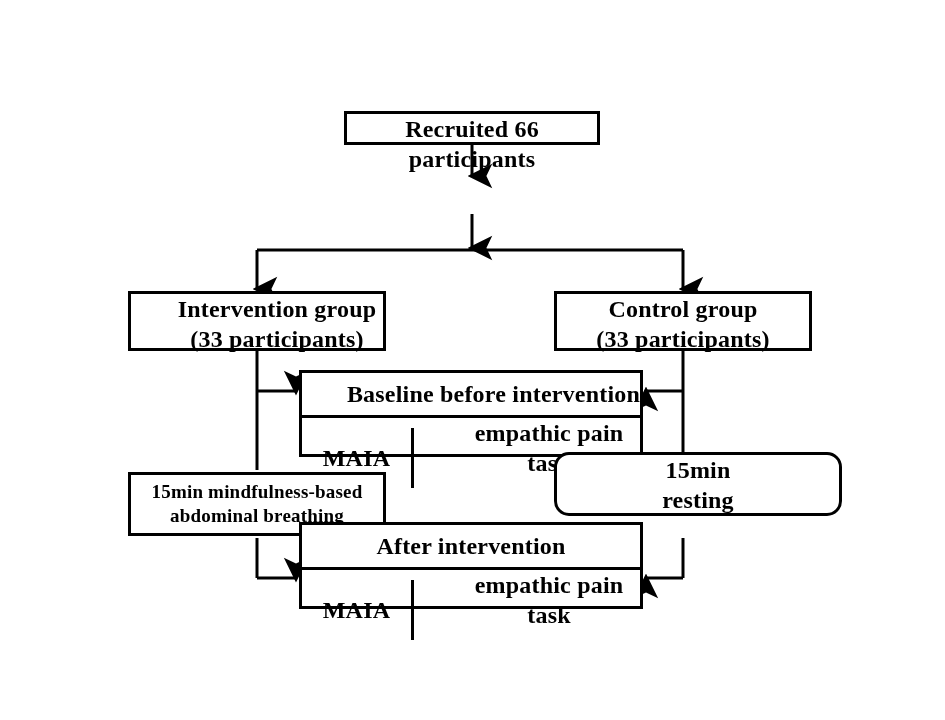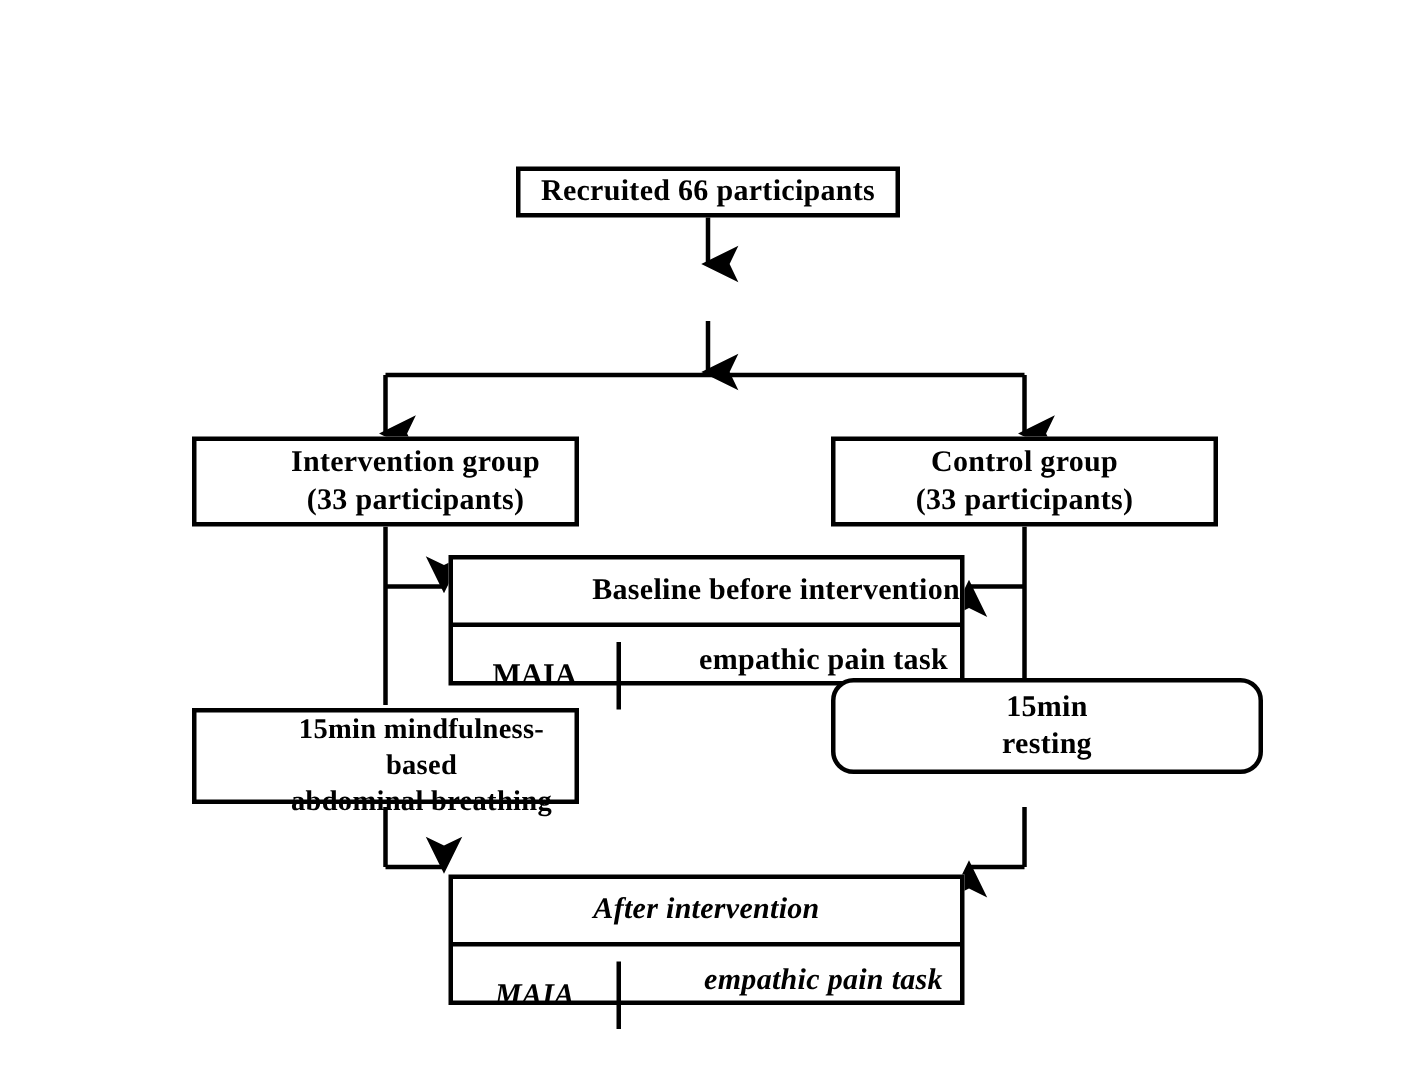--- a/index.html
+++ b/index.html
@@ -58,21 +58,21 @@
     margin-left: 44px;
   }
   .txt {
     font-weight: bold;
     color: #000000;
     text-align: center;
     line-height: 1.26;
     white-space: pre-line;
     letter-spacing: 0.2px;
   }
-  .t20 { font-size: 20px; }
+  .t20 { font-size: 24px; }
   .t19 { font-size: 19px; }
 </style>
 </head>
 <body>
 
 <div id="canvas">
 
   <svg id="wires" viewBox="0 0 945 720" width="945" height="720" aria-hidden="true">
     <defs>
       <marker id="ar-down" viewBox="0 0 12 12" refX="6" refY="10" markerWidth="9" markerHeight="9" orient="auto-start-reverse">
@@ -139,35 +139,35 @@
     <div class="cellrow divided">
       <div class="cell-left" style="flex:0 0 112px;">
         <span class="txt t20">MAIA</span>
       </div>
       <div class="cell-right">
         <span class="txt t20">empathic  pain  task</span>
       </div>
     </div>
   </div>
 
-  <div class="node" style="left:128px; top:472px; width:258px; height:64px;padding-left:48px;">
+  <div class="node" style="left:128px; top:472px; width:258px; height:64px;">
     <div class="cellrow">
       <span class="txt t19">15min  mindfulness-based
 abdominal  breathing</span>
     </div>
   </div>
 
   <div class="node" style="left:554px; top:452px; width:288px; height:64px;border-radius:15px;">
     <div class="cellrow">
       <span class="txt t20">15min
 resting</span>
     </div>
   </div>
 
-  <div class="node" style="left:299px; top:583px; width:344px; height:87px;font-style:italic;">
+  <div class="node" style="left:299px; top:522px; width:344px; height:87px;">
     <div class="cellrow" style="flex:0 0 42px;">
       <span class="txt t20">After intervention</span>
     </div>
     <div class="cellrow divided">
       <div class="cell-left" style="flex:0 0 112px;">
         <span class="txt t20">MAIA</span>
       </div>
       <div class="cell-right">
         <span class="txt t20">empathic  pain  task</span>
       </div>

